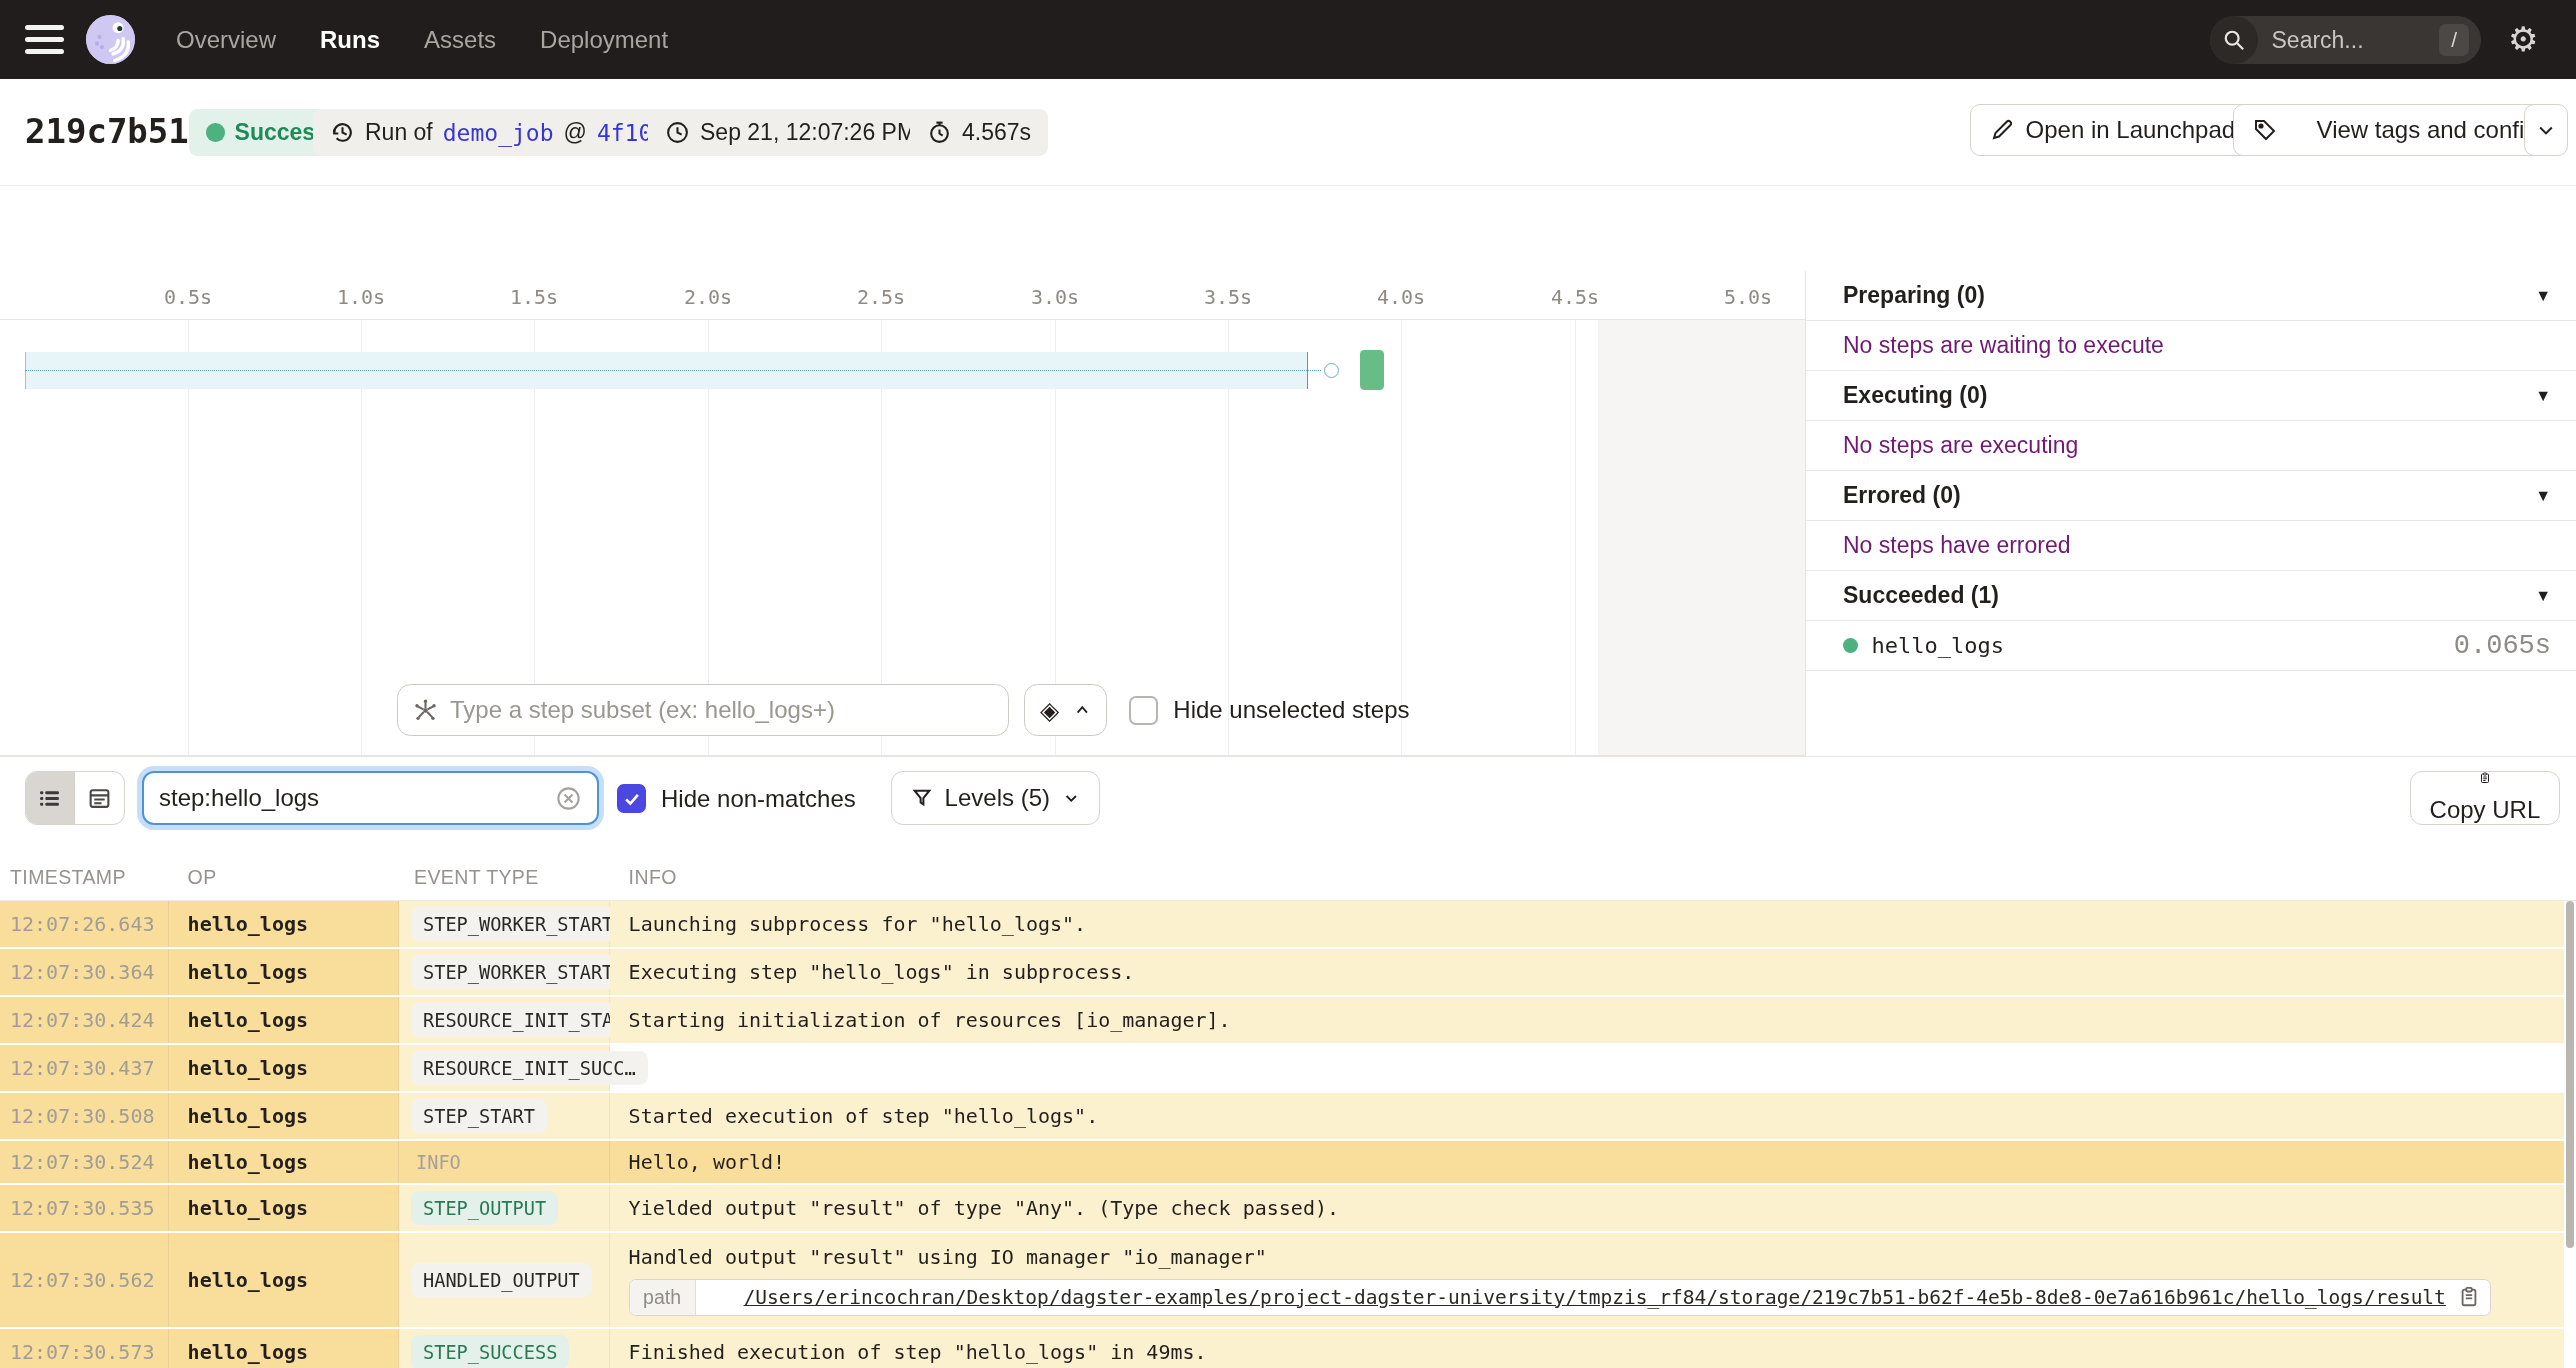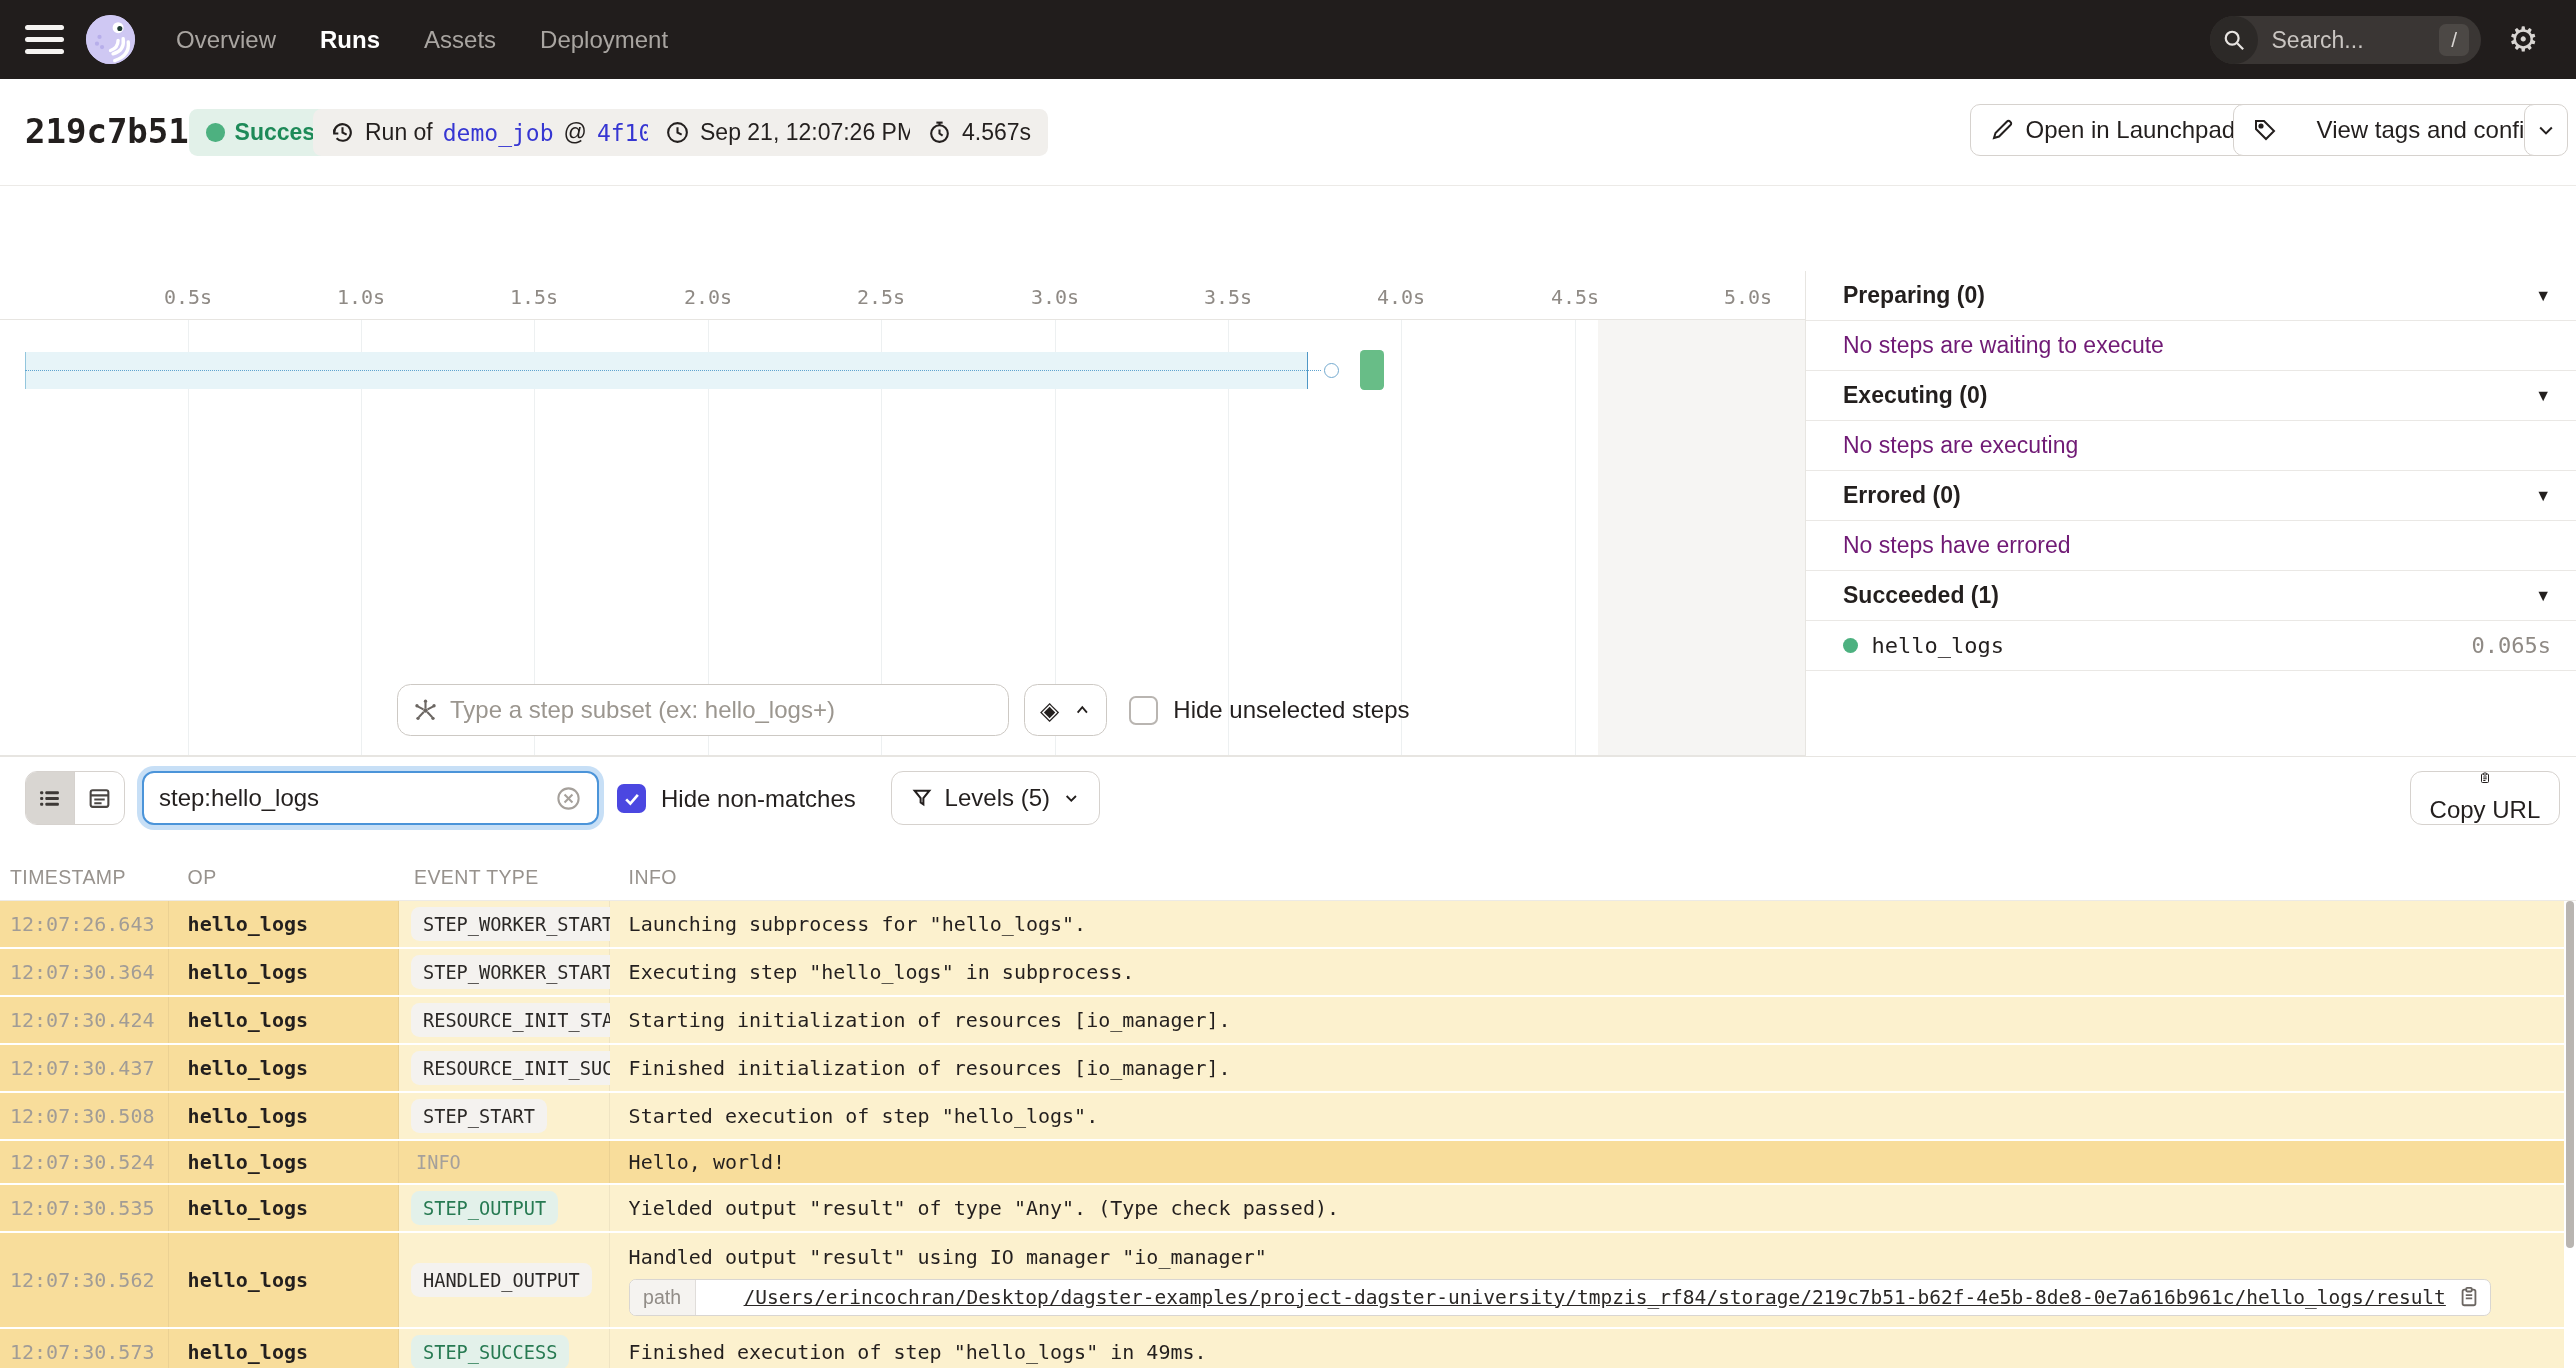--- a/index.html
+++ b/index.html
@@ -62,21 +62,21 @@
   #subset-input .ph { color:#9b968f; font-size:24px; }
   #layers-btn { margin-left:15px; height:52px; border:1.3px solid #cdc9c4; border-radius:13.5px; display:flex; align-items:center; padding:0 15px; gap:13.5px; cursor:pointer; background:#fff; }
 
   
   #rpanel { position:absolute; left:1805px; top:271px; width:771px; height:485px; background:#fff; border-left:0.8px solid #e7e5e1; }
   .rp-row { height:50px; display:flex; align-items:center; padding:0 25px 0 37px; border-bottom:0.8px solid #eae8e5; }
   .rp-head { font-size:23px; font-weight:700; flex:1; }
   .rp-caret { font-size:16px; color:#231f1e; cursor:pointer; }
   .rp-body { font-size:23px; color:#701a75; }
   .rp-step-name { font-size:22px; flex:1; }
-  .rp-dur { font-size:22px; color:#8f8a85; }
+  .rp-dur { font-size:27px; color:#8f8a85;font-family:Liberation Mono, monospace; }
 
   
   #ltoolbar { position:absolute; left:0; top:756px; width:2576px; height:98px; background:#fff; border-top:0.8px solid #e7e5e1; }
   #lfilter { position:absolute; left:142px; top:14.4px; width:457px; height:54px; background:#fff; border:2.1px solid #4b94d9; border-radius:12px; box-shadow:0 0 0 5px rgba(130,185,235,.45); display:flex; align-items:center; padding:0 15px; }
   #lfilter .val { flex:1; font-size:24px; }
   #levels-btn { position:absolute; left:891px; top:14.4px; height:54px; border:1.3px solid #d6d2ce; border-radius:12px; display:flex; align-items:center; gap:12px; padding:0 18.6px; font-size:24px; cursor:pointer; background:#fff; }
   #copy-url { position:absolute; left:2410px; top:14.4px; height:54px; border:1.3px solid #d6d2ce; border-radius:12px; display:flex; align-items:center; gap:12px; padding:0 18.6px; font-size:24px; cursor:pointer; background:#fff;flex-direction:column; }
 
   
   #ltable { position:absolute; left:0; top:854px; width:2576px; height:514px; background:#fff; overflow:hidden; }
@@ -447,23 +447,20 @@
         <div class="c cell-info lt">
           <span class="mono">Starting initialization of resources [io_manager].</span>
         </div>
       </div>
       <div class="log-row" style="min-height: 48px;">
         <div class="c cell-ts dk mono">12:07:30.437</div>
         <div class="c cell-op dk mono">hello_logs</div>
         <div class="c cell-et lt">
           <span class="et-pill">RESOURCE_INIT_SUCC…</span>
         </div>
-        <div class="c cell-info lt">
-          <span class="mono">Finished initialization of resources [io_manager].</span>
-        </div>
       </div>
       <div class="log-row" style="min-height: 48px;">
         <div class="c cell-ts dk mono">12:07:30.508</div>
         <div class="c cell-op dk mono">hello_logs</div>
         <div class="c cell-et lt">
           <span class="et-pill">STEP_START</span>
         </div>
         <div class="c cell-info lt">
           <span class="mono">Started execution of step "hello_logs".</span>
         </div>

